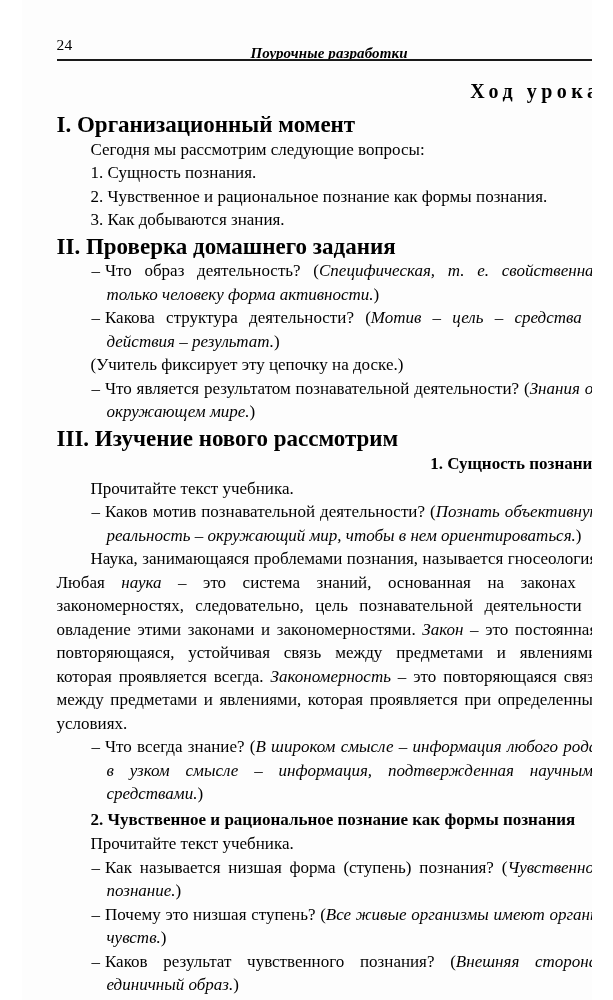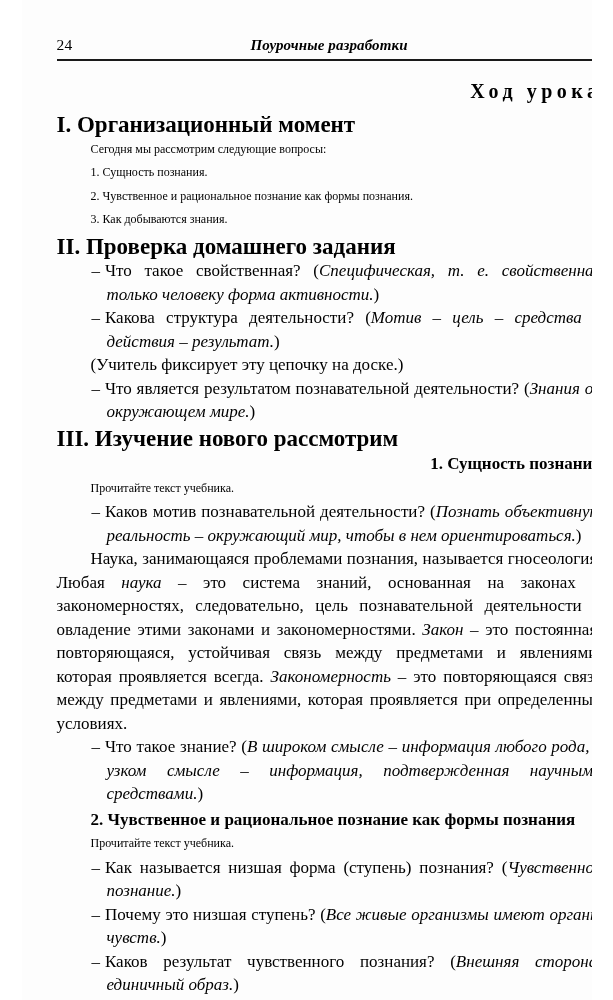--- a/index.html
+++ b/index.html
@@ -34,21 +34,21 @@
     position: absolute;
     left: 0;
     top: 0;
     font-size: 15.5px;
     line-height: 18px;
     letter-spacing: .2px;
   }
   .runhead-title {
     position: absolute;
     left: 0;
-    top: 0;
+    top: 8px;
     width: 545px;
     text-align: center;
     font-style: italic;
     font-weight: bold;
     font-size: 15px;
     line-height: 18px;
     letter-spacing: .1px;
   }
   .runhead-rule {
     position: absolute;
@@ -95,21 +95,21 @@
   .h-sub-wrap {
     font-weight: bold;
     font-size: 17px;
     line-height: 23.5px;
     margin: 2px 0 1px 0;
     text-indent: 34px;
     text-align: justify;
     text-align-last: left;
   }
   .p-indent {
-    font-size: 12px;
+    font-size: 17px;
     line-height: 23.5px;
     margin: 0;
     padding-left: 34px;
   }
   .p-body {
     font-size: 17px;
     line-height: 23.5px;
     margin: 0;
     text-indent: 34px;
     text-align: justify;
@@ -157,21 +157,21 @@
 
     <div class="h-section">I. Организационный момент</div>
     <p class="p-indent">Сегодня мы рассмотрим следующие вопросы:</p>
     <p class="p-indent">1. Сущность познания.</p>
     <p class="p-indent">2. Чувственное и рациональное познание как формы познания.</p>
     <p class="p-indent">3. Как добываются знания.</p>
 
     <div class="h-section">II. Проверка домашнего задания</div>
 
     <p class="q-item">
-      <span class="dash">–</span><span>Что такое свойственная? (</span><i>Специфическая, т. е. свойственная только человеку форма активности.</i><span>)</span>
+      <span class="dash">–</span><span>Что образ деятельность? (</span><i>Специфическая, т. е. свойственная только человеку форма активности.</i><span>)</span>
     </p>
 
     <p class="q-item">
       <span class="dash">–</span><span>Какова структура деятельности? (</span><i>Мотив – цель – средства – действия – результат.</i><span>)</span>
     </p>
 
     <p class="p-para-note">(Учитель фиксирует эту цепочку на доске.)</p>
 
     <p class="q-item">
       <span class="dash">–</span><span>Что является результатом познавательной деятельности? (</span><i>Знания об окружающем мире.</i><span>)</span>
@@ -184,21 +184,21 @@
     <p class="q-item">
       <span class="dash">–</span><span>Каков мотив познавательной деятельности? (</span><i>Познать объективную реальность – окружающий мир, чтобы в нем ориентироваться.</i><span>)</span>
     </p>
 
 
     <p class="p-body">
       <span>Наука, занимающаяся проблемами познания, называется гносеология. Любая </span><i>наука</i><span> – это система знаний, основанная на законах и закономерностях, следовательно, цель познавательной деятельности – овладение этими законами и закономерностями. </span><i>Закон</i><span> – это постоянная, повторяющаяся, устойчивая связь между предметами и явлениями, которая проявляется всегда. </span><i>Закономерность</i><span> – это повторяющаяся связь между предметами и явлениями, которая проявляется при определенных условиях.</span>
     </p>
 
     <p class="q-item">
-      <span class="dash">–</span><span>Что такое знание? (</span><i>В широком смысле – информация любого рода, в узком смысле – информация, подтвержденная научными средствами.</i><span>)</span>
+      <span class="dash">–</span><span>Что всегда знание? (</span><i>В широком смысле – информация любого рода, в узком смысле – информация, подтвержденная научными средствами.</i><span>)</span>
     </p>
 
     <div class="h-sub-wrap">2. Чувственное и рациональное познание как формы познания</div>
     <p class="p-indent">Прочитайте текст учебника.</p>
 
     <p class="q-item">
       <span class="dash">–</span><span>Как называется низшая форма (ступень) познания? (</span><i>Чувственное познание.</i><span>)</span>
     </p>
 
     <p class="q-item">

